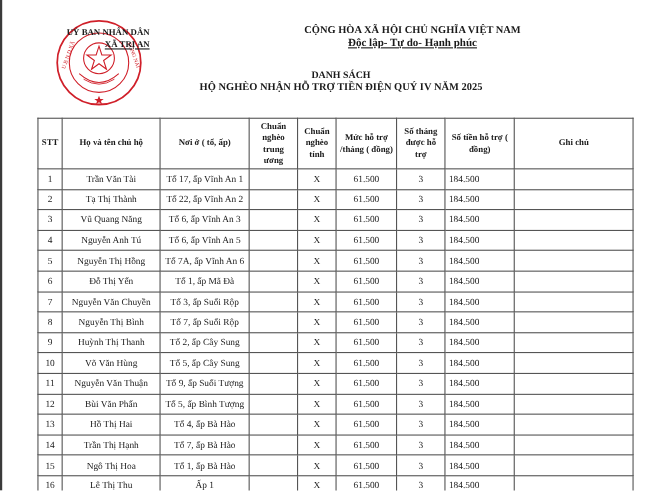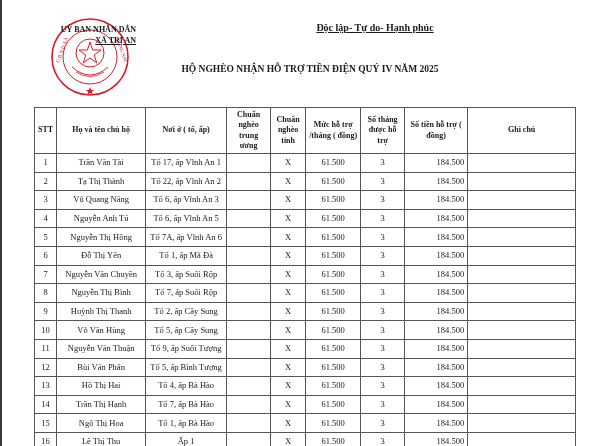--- a/index.html
+++ b/index.html
@@ -22,21 +22,21 @@
   .doc-head { position: absolute; left: 140px; top: 63px; width: 340px; text-align: center; }
   .doc-head .t1 { font-size: 9px; font-weight: bold; line-height: 11px; }
   .doc-head .t2 { font-size: 9.5px; font-weight: bold; line-height: 12px; }
   .doc-head .t3 { font-size: 7.5px; font-style: italic; line-height: 11px; }
 
   table.list { position: absolute; left: 34px; top: 107px; border-collapse: collapse; table-layout: fixed; }
   table.list th, table.list td { border: 1px solid #555; padding: 0 3px; font-size: 8.5px; overflow: hidden; white-space: nowrap; }
   table.list th { height: 45px; font-weight: bold; text-align: center; line-height: 10.5px; white-space: normal; font-size: 8px; }
   table.list td { height: 17.6px; line-height: 17px; }
   td.c { text-align: center; }
-  td.r { text-align: right; padding-right: 10px; }
+  td.r { padding-right: 10px; }
   td.l { text-align: center; }
 </style>
 </head>
 <body>
 
 <div class="left-edge"></div>
 
 <svg class="seal" viewBox="0 0 80 80">
   <circle cx="40" cy="40" r="38" fill="none" stroke="#d0202a" stroke-width="1.6"></circle>
   <circle cx="40" cy="40" r="27" fill="none" stroke="#d0202a" stroke-width="1"></circle>
@@ -48,24 +48,26 @@
   <text x="9" y="46" font-size="5" fill="#d0202a" font-family="Liberation Serif, serif" transform="rotate(-70 9 46)">U.B.N.D XÃ</text>
   <text x="66" y="22" font-size="5" fill="#d0202a" font-family="Liberation Serif, serif" transform="rotate(70 66 22)">ĐỒNG NAI</text>
 </svg>
 
 <div class="agency">
   <div>UỶ BAN NHÂN DÂN</div>
   <div class="line2">XÃ TRỊ AN</div>
 </div>
 
 <div class="national">
+  <div class="nat-title">CỘNG HÒA XÃ HỘI CHỦ NGHĨA VIỆT NAM</div>
   <div class="nat-motto">Độc lập- Tự do- Hạnh phúc</div>
 </div>
 
 <div class="doc-head">
+  <div class="t1">DANH SÁCH</div>
   <div class="t2">HỘ NGHÈO NHẬN HỖ TRỢ TIỀN ĐIỆN QUÝ IV NĂM 2025</div>
 </div>
 
 <table class="list">
   <colgroup>
     <col style="width:22px">
       <col style="width:89px">
       <col style="width:81px">
     <col style="width:44px">
       <col style="width:35px">

